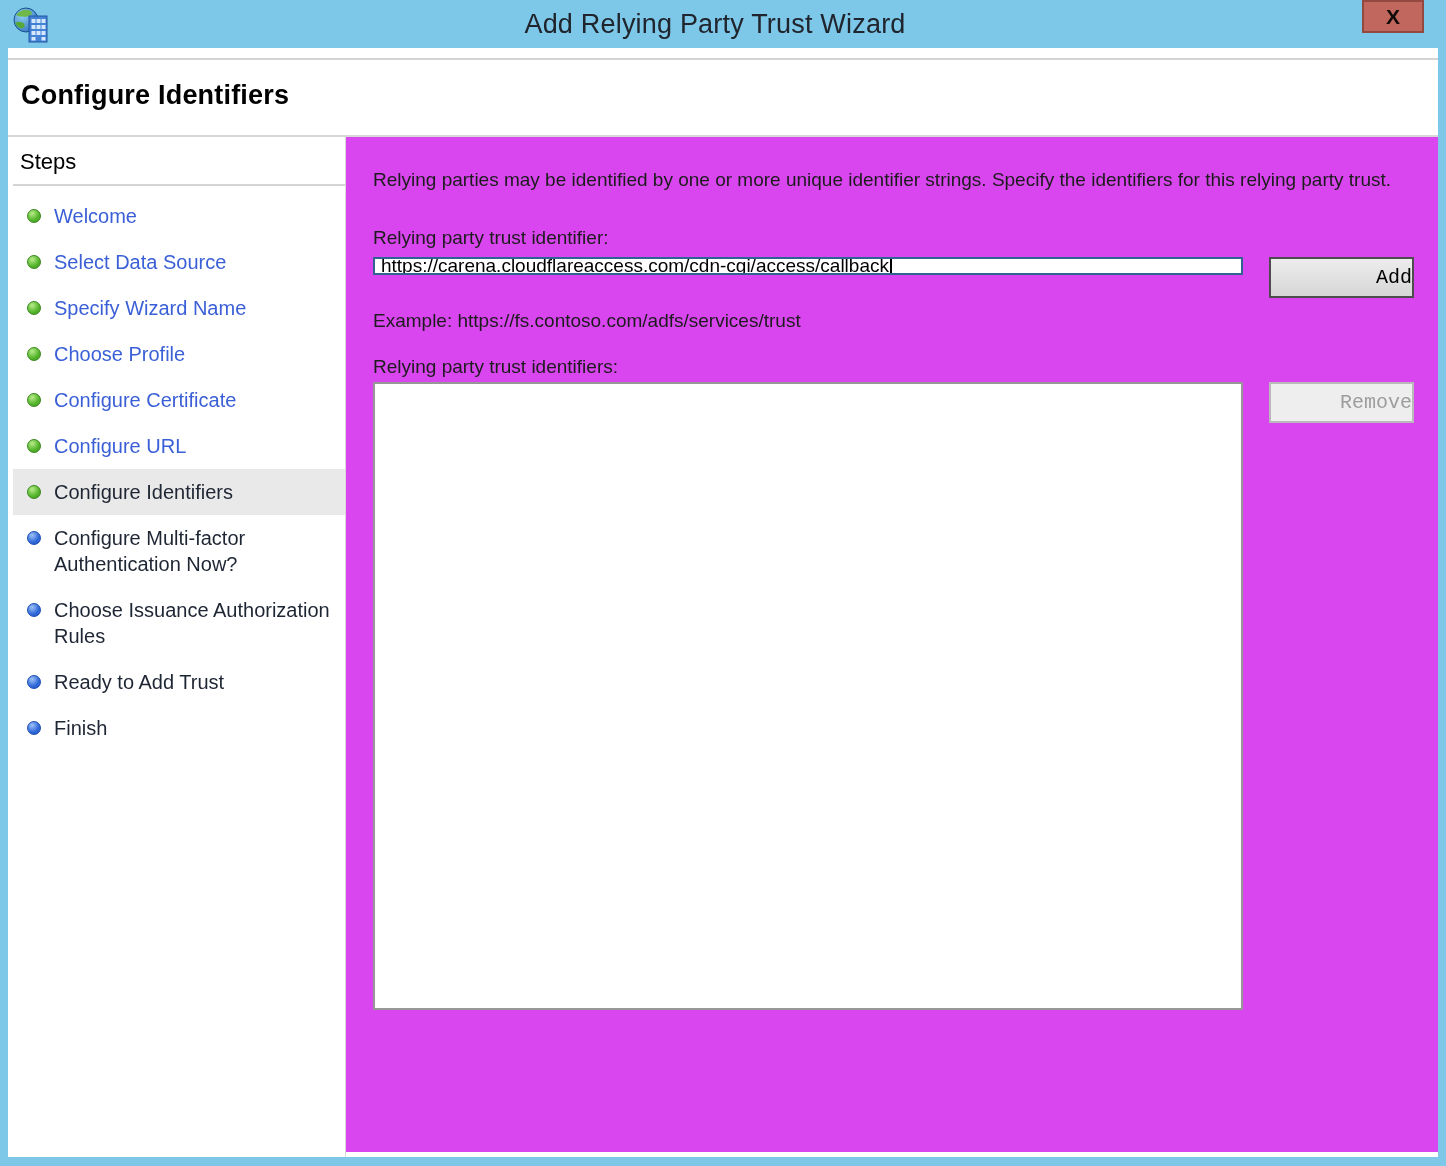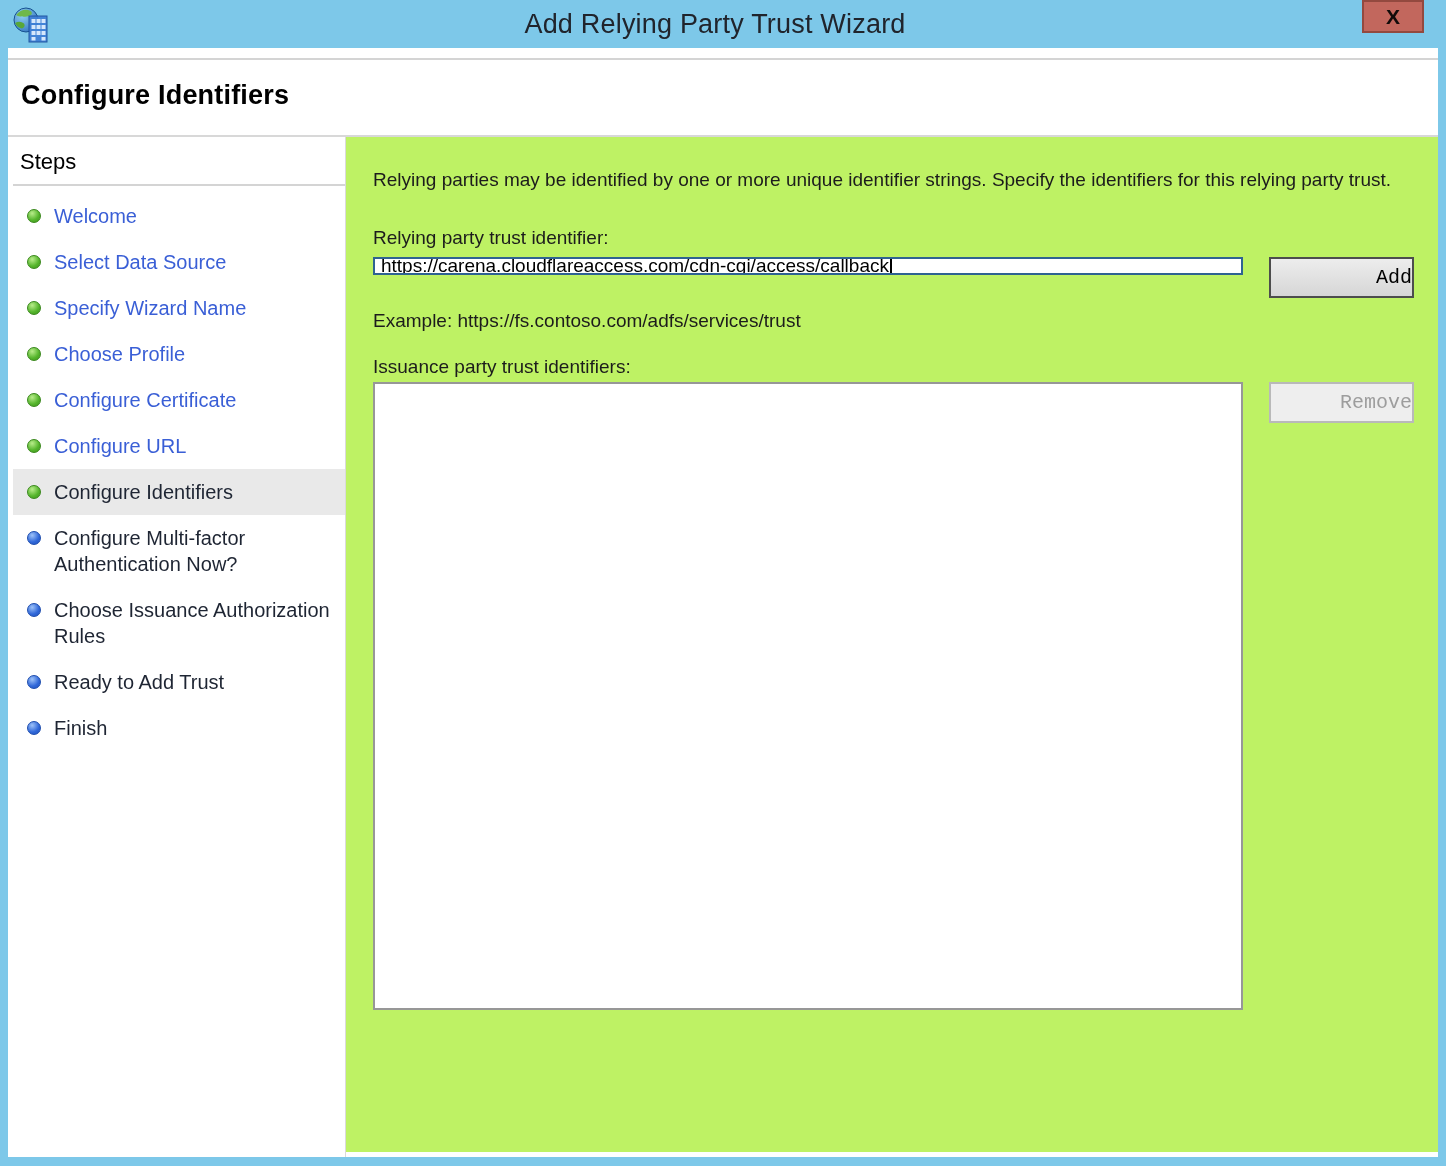--- a/index.html
+++ b/index.html
@@ -80,21 +80,21 @@
   }
   li.completed .step-label { color: #3a5fd6; }
   li.current .step-label, li.upcoming .step-label { color: #1e2533; }
 
   
   .right-col {
     flex: 1; display: flex; flex-direction: column;
     background: #ffffff; border-left: 1px solid #dadada; min-width: 0;
   }
   .content {
-    flex: 1; background: #bef264;
+    flex: 1; background: #d946ef;
     padding: 30px 26px 0 27px;
     font-size: 19px;
   }
   .content .intro { max-width: 1030px; line-height: 26px; color: #1c1c1c; }
   .field-label { margin-top: 34px; font-size: 19px; color: #1c1c1c; }
   .row { display: flex; align-items: flex-start; margin-top: 8px; }
   .grow-gap { width: 26px; flex: 0 0 auto; }
 
   .textbox {
     width: 870px; height: 18px; flex: 0 0 auto;
@@ -244,21 +244,21 @@
               <span class="caret"></span>
           </div>
           <div class="grow-gap"></div>
           <div class="btn">
             <span>Add</span>
           </div>
         </div>
 
         <div class="example">Example: https://fs.contoso.com/adfs/services/trust</div>
 
-        <div class="list-label">Issuance party trust identifiers:</div>
+        <div class="list-label">Relying party trust identifiers:</div>
         <div class="row" style="margin-top:4px;">
           <div class="listbox" role="listbox"></div>
           <div class="grow-gap"></div>
           <div class="btn disabled-light">
             <span>Remove</span>
           </div>
         </div>
       </div>
 
       <div class="footer-gap"></div>

